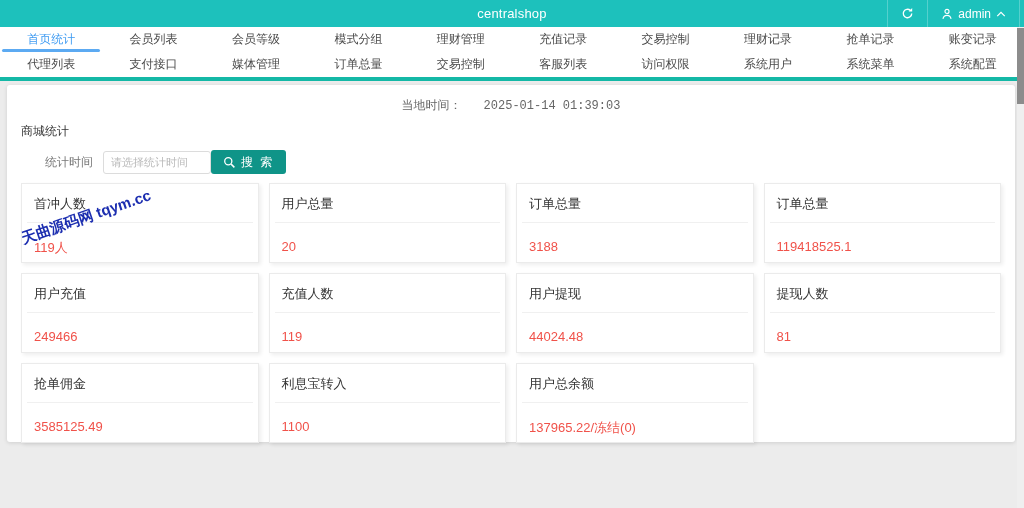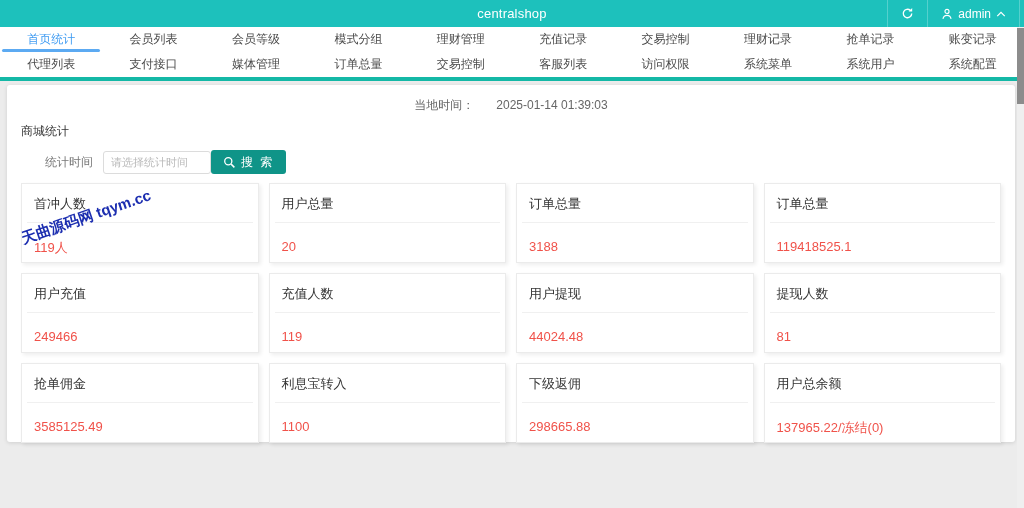--- a/index.html
+++ b/index.html
@@ -48,21 +48,21 @@
   }
 
   
   .main-panel {
     position:absolute; left:7px; right:9px; top:85px; height:357px;
     background:#fff; border-radius:3px;
     box-shadow:0 1px 4px rgba(0,0,0,.12);
     padding:10px 8px 0 8px;
   }
   .time-line { text-align:center; color:#666; font-size:12px; padding-top:2px; }
-  .time-line .time-value { margin-left:22px; }
+  .time-line .time-value { margin-left:22px;font-family:Liberation Mono, monospace; }
   .section-title { margin:9px 0 0 6px; font-size:12px; color:#333; }
 
   .search-row { display:flex; align-items:center; margin:10px 0 0 30px; }
   .search-label { color:#777; font-size:12px; margin-right:10px; }
   .search-input {
     width:108px; height:23px; border:1px solid #dcdcdc; border-radius:3px;
     font-size:11px; padding:0 7px; color:#333; outline:none;
     font-family:"Liberation Sans","DejaVu Sans",sans-serif;
   }
   .search-input::placeholder { color:#b9b9b9; }
@@ -148,22 +148,22 @@
     <div class="nav-tab">账变记录</div>
   </div>
   <div class="nav-row">
     <div class="nav-tab">代理列表</div>
     <div class="nav-tab">支付接口</div>
     <div class="nav-tab">媒体管理</div>
     <div class="nav-tab">订单总量</div>
     <div class="nav-tab">交易控制</div>
     <div class="nav-tab">客服列表</div>
     <div class="nav-tab">访问权限</div>
+    <div class="nav-tab">系统用户</div>
     <div class="nav-tab">系统菜单</div>
-    <div class="nav-tab">系统用户</div>
     <div class="nav-tab">系统配置</div>
   </div>
 </div>
 
 <div class="main-panel">
   <div class="time-line">
     <span>当地时间：</span><span class="time-value">2025-01-14 01:39:03</span>
   </div>
 
   <div class="section-title">商城统计</div>
@@ -227,25 +227,20 @@
       <div class="card-title">抢单佣金</div>
       <div class="card-divider"></div>
       <div class="card-value">3585125.49</div>
     </div>
     <div class="card">
       <div class="card-title">利息宝转入</div>
       <div class="card-divider"></div>
       <div class="card-value">1100</div>
     </div>
     <div class="card">
-      <div class="card-title">下级返佣</div>
-      <div class="card-divider"></div>
-      <div class="card-value">298665.88</div>
-    </div>
-    <div class="card">
       <div class="card-title">用户总余额</div>
       <div class="card-divider"></div>
       <div class="card-value">137965.22/冻结(0)</div>
     </div>
   </div>
 </div>
 
 <div class="watermark">天曲源码网 tqym.cc</div>
 
 <div class="scrollbar-track">

